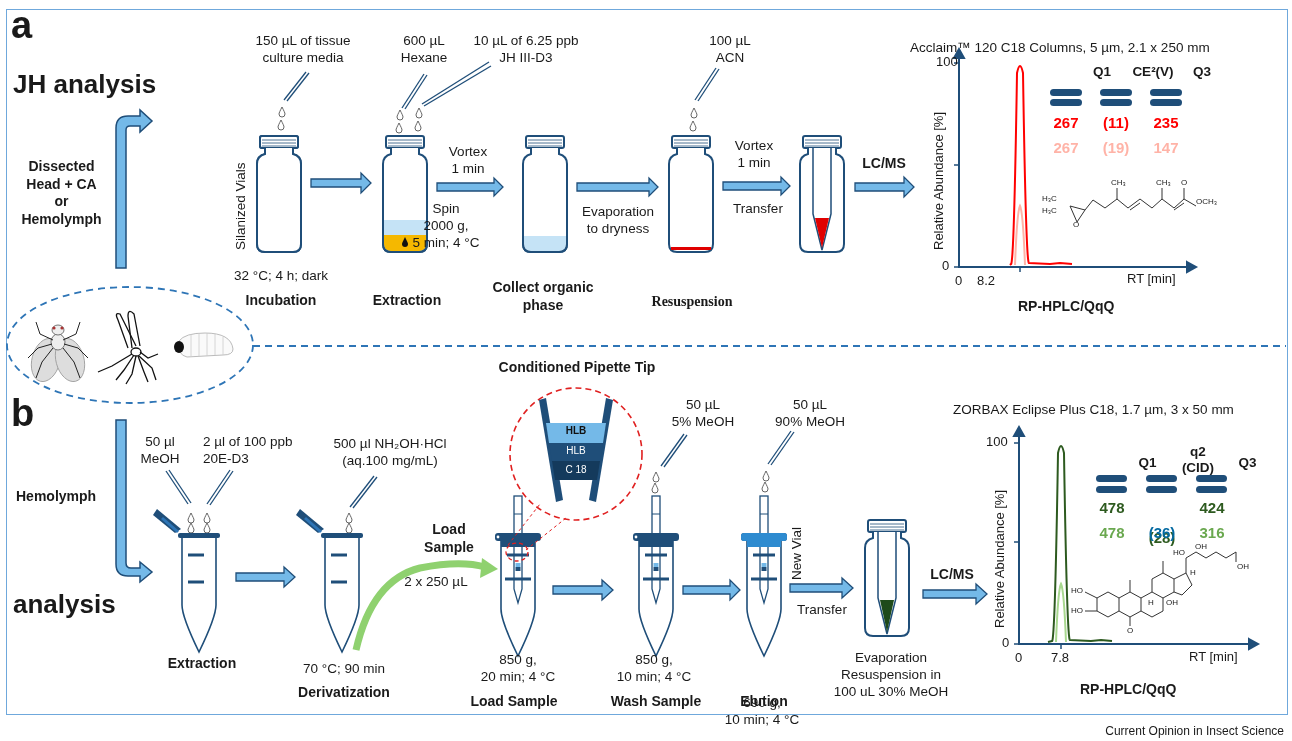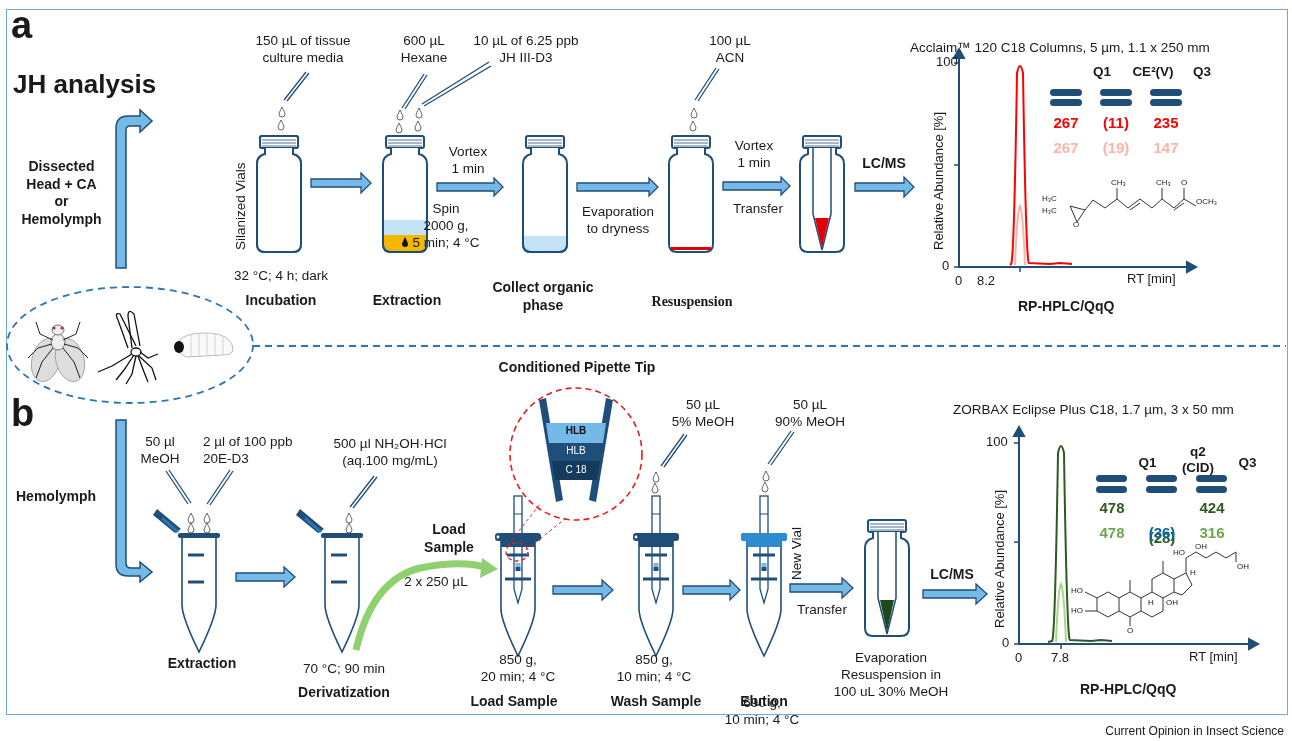--- a/index.html
+++ b/index.html
@@ -232,21 +232,21 @@
   <div>Evaporation</div>
   <div>to dryness</div>
 </div>
 <div class="abs lbl" style="left:726px;top:138px;width:56px;">
   <div>Vortex</div>
   <div>1 min</div>
 </div>
 <div class="abs lbl" style="left:726px;top:201px;width:64px;">Transfer</div>
 <div class="abs step" style="left:857px;top:155px;width:54px;">LC/MS</div>
 
-<div class="abs col-title" style="left:910px;top:40px;">Acclaim™ 120 C18 Columns, 5 µm, 1.1 x 250 mm</div>
+<div class="abs col-title" style="left:910px;top:40px;">Acclaim™ 120 C18 Columns, 5 µm, 2.1 x 250 mm</div>
 <div class="abs tick" style="left:936px;top:54px;">100</div>
 <div class="abs tick" style="left:942px;top:258px;">0</div>
 <div class="abs tick" style="left:955px;top:273px;">0</div>
 <div class="abs tick" style="left:977px;top:273px;">8.2</div>
 <div class="abs tick" style="left:1127px;top:271px;">RT [min]</div>
 <div class="abs tick vert" style="left:931px;top:250px;">Relative Abundance [%]</div>
 <div class="abs bold" style="left:1018px;top:298px;font-size:14px;">RP-HPLC/QqQ</div>
 
 <div class="abs mrm-h" style="left:1050px;top:64px;width:32px;">Q1</div>
 <div class="abs mrm-h" style="left:1094px;top:64px;width:46px;">CE²(V)</div>
@@ -261,20 +261,21 @@
 <div class="abs" style="left:1042px;top:194px;font-size:8px;">H₃C</div>
 <div class="abs" style="left:1042px;top:206px;font-size:8px;">H₃C</div>
 <div class="abs" style="left:1073px;top:220px;font-size:8px;">O</div>
 <div class="abs" style="left:1111px;top:178px;font-size:8px;">CH₃</div>
 <div class="abs" style="left:1156px;top:178px;font-size:8px;">CH₃</div>
 <div class="abs" style="left:1181px;top:178px;font-size:8px;">O</div>
 <div class="abs" style="left:1196px;top:197px;font-size:8px;">OCH₃</div>
 
 <div class="abs panel-letter" style="left:11px;top:394px;">b</div>
 <div class="abs section-title" style="left:13px;top:590px;">
+  <div>analysis</div>
 </div>
 <div class="abs side" style="left:16px;top:488px;">Hemolymph</div>
 
 <svg width="1292" height="741">
   <defs>
     <g id="drop2">
         <path d="M0,-5 C2,-1 3,1 3,2 A3,3 0 0 1 -3,2 C-3,1 -2,-1 0,-5Z" fill="#fff" stroke="#555" stroke-width="0.9"></path>
       </g>
     <g id="etube">
       <path d="M-17,0 L-17,68 Q-17,80 0,115 Q17,80 17,68 L17,0" fill="#fff" stroke="#1f4e79" stroke-width="1.6"></path>

